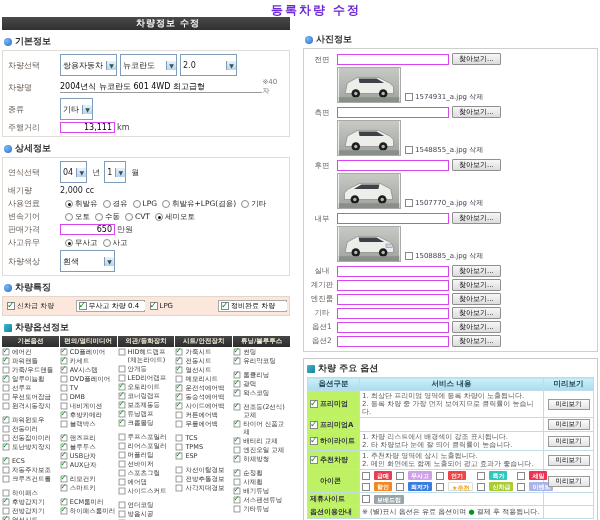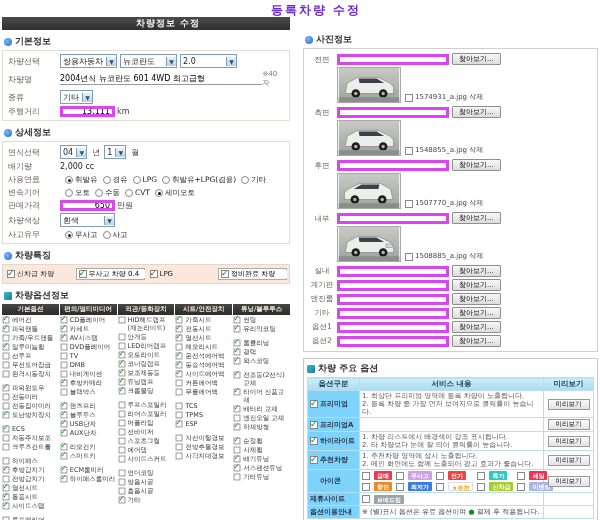--- a/index.html
+++ b/index.html
@@ -20,25 +20,25 @@
     font-size:9px; font-weight:bold; color:#333; }
   .bullet { width:8px; height:8px; border-radius:50%; background:radial-gradient(circle at 35% 35%,#7db8ef,#1d6fd0); display:inline-block; }
   .bullet.square { border-radius:1px; background:linear-gradient(135deg,#3fb9c9,#1a7f9e); }
 
   .fieldbox { border:1px solid #e0dcd8; background:#fff; padding:2px 3px; }
   .frow { display:flex; align-items:center; min-height:12px; padding:1px 2px; }
   .flabel { width:52px; flex:none; color:#6a5f58; font-size:8px; }
   .note { margin-left:auto; color:#777; font-size:7px; }
 
   .sel { display:inline-flex; align-items:center; border:1px solid #7f9db9; background:#fff;
-    height:14px; font-size:8px; padding-left:2px; margin-right:3px; }
+    height:22px; font-size:8px; padding-left:2px; margin-right:3px; }
   .sel .dd { width:10px; height:9px; margin-left:3px; background:linear-gradient(#e8f1fb,#b7d3f0);
     border-left:1px solid #7f9db9; color:#355; font-size:6px; line-height:9px; text-align:center; font-style:normal; }
 
-  input.inp { border:3px solid #d946ef; height:11px; font-size:8px; font-family:"DejaVu Sans",sans-serif; padding:0 2px;text-align:right; }
+  input.inp { border:1px solid #d946ef; height:11px; font-size:8px; font-family:"DejaVu Sans",sans-serif; padding:0 2px;text-align:right; }
   input.uline { border:none; border-bottom:1px solid #999; height:11px; font-size:8px; width:205px;
     font-family:"DejaVu Sans",sans-serif; }
   .num { text-align:right; width:55px; }
   .unit { margin-left:2px; color:#444; }
 
   .radio { width:8px; height:8px; border:1px solid #8a8a8a; border-radius:50%; background:#fdfdfd;
     display:inline-block; margin:0 2px 0 5px; position:relative; flex:none; }
   .radio.on::after { content:""; position:absolute; left:2px; top:2px; width:3px; height:3px;
     border-radius:50%; background:#111; }
   .cb { width:8px; height:8px; border:1px solid #888; background:#fff; display:inline-block;
@@ -62,31 +62,31 @@
   
   .pbox { border:1px solid #cfcfcf; padding:4px 3px 2px 3px; }
   .prow { display:flex; margin-bottom:3px; }
   .plabel { width:30px; flex:none; font-size:7.5px; color:#6a5f58; padding-top:2px;text-align:center; }
   .fileline { display:flex; align-items:center; gap:3px; }
   .fileline input { width:112px; }
   button.browse { font-size:7px; font-family:"DejaVu Sans",sans-serif; height:12px; padding:0 6px;
     background:linear-gradient(#f7f7f7,#dcdcdc); border:1px solid #8f8f8f; border-radius:1px; }
   .imgrow { display:flex; align-items:flex-end; gap:4px; margin-top:2px; }
   .photo { width:64px; height:36px; border:1px solid #aaa; display:block; }
-  .delline { display:flex; align-items:flex-end; font-size:7px; color:#445; margin-bottom:1px; }
+  .delline { display:flex; align-items:center; font-size:7px; color:#445; margin-bottom:1px; }
 
   .prow.slim { margin-bottom:2px; }
   .prow.slim .plabel { padding-top:1px; }
 
   
   .mo-box { border:1px solid #c9c9c9; padding:3px; margin-top:6px; }
   table.mo { border-collapse:collapse; width:100%; table-layout:fixed; }
   table.mo th, table.mo td { border:1px solid #bfdde8; font-size:7px; padding:1px 2px; vertical-align:middle; }
   table.mo th { background:linear-gradient(#cdeef8,#a9dcee); color:#245; height:12px; font-size:7.5px; }
-  td.mo-label { background:#7dd3fc; }
+  td.mo-label { background:#bef264; }
   td.mo-label .lblwrap { display:flex; align-items:center; font-weight:bold; color:#334; }
   .desc { white-space:pre-line; line-height:8px; color:#555; }
   button.preview { font-size:6.5px; font-family:"DejaVu Sans",sans-serif; height:11px; width:42px;
     background:linear-gradient(#fbfbfb,#e2e2e2); border:1px solid #9a9a9a; }
   .chips { display:grid; grid-template-columns:repeat(5,1fr); gap:2px 4px; }
   .chipwrap { display:flex; align-items:center; gap:2px; }
   .chip { display:inline-block; font-size:6px; line-height:9px; height:9px; padding:0 3px;
     border-radius:1px; font-weight:bold; white-space:nowrap; }
   .chip.gray { background:#9aa4a8; color:#fff; }
   .notice { font-size:7px; color:#445; }
@@ -181,34 +181,34 @@
         <span class="radio"></span>
         <span style="font-size: 7.5px;">CVT</span>
         <span class="radio on"></span>
         <span style="font-size: 7.5px;">세미오토</span>
       </div>
     <div class="frow">
       <span class="flabel">판매가격</span>
       <input class="inp num" value="650" style="">
       <span class="unit">만원</span>
     </div>
+    <div class="frow" id="accident-row">
+      <span class="flabel">사고유무</span>
+    <span class="radio on"></span>
+        <span style="font-size: 7.5px;">무사고</span>
+        <span class="radio"></span>
+        <span style="font-size: 7.5px;">사고</span>
+      </div>
     <div class="frow">
       <span class="flabel">차량색상</span>
       <span class="sel" style="width:55px">
         <span style="flex:1">흰색</span>
         <i class="dd">▼</i>
       </span>
     </div>
-    <div class="frow" id="accident-row">
-      <span class="flabel">사고유무</span>
-    <span class="radio on"></span>
-        <span style="font-size: 7.5px;">무사고</span>
-        <span class="radio"></span>
-        <span style="font-size: 7.5px;">사고</span>
-      </div>
   </div>
 
   <div class="sec">
     <span class="bullet"></span>
     <span>차량특징</span>
   </div>
   <div id="features">
       <div class="fcell">
         <span class="cb on"></span>
         <span>신차급 차량</span>

